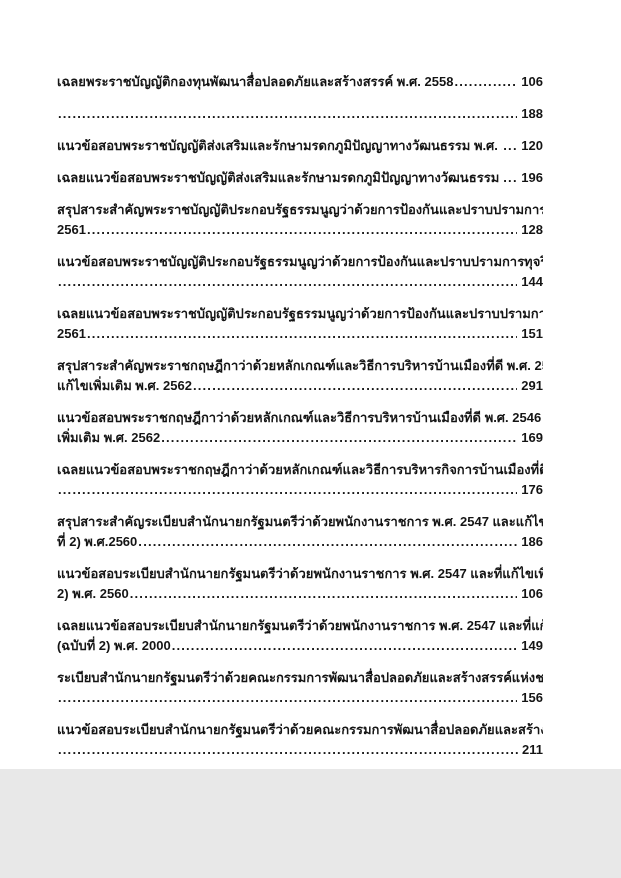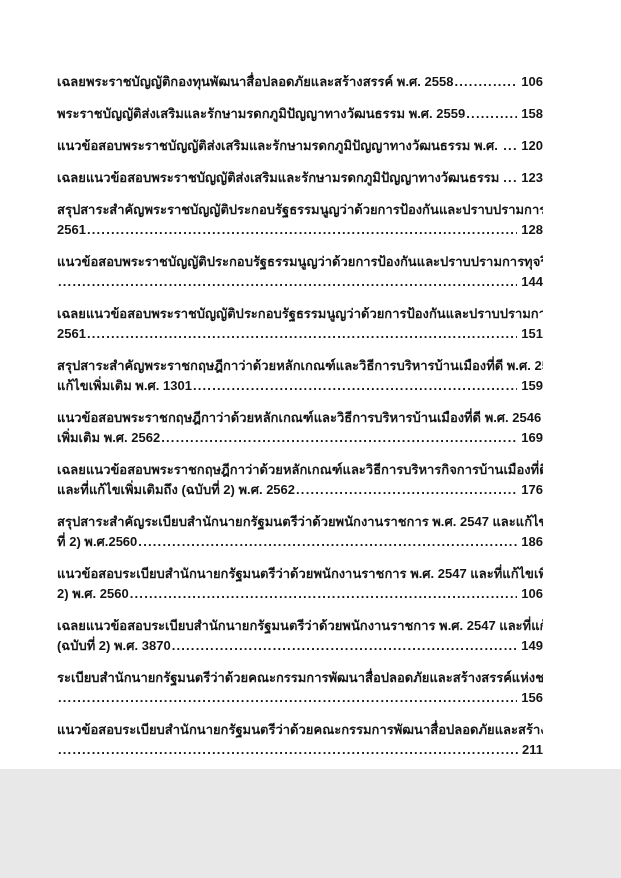--- a/index.html
+++ b/index.html
@@ -76,37 +76,36 @@
   <div class="toc" id="toc">
       <div class="entry">
         <div class="entry-last">
           <span class="entry-text">เฉลยพระราชบัญญัติกองทุนพัฒนาสื่อปลอดภัยและสร้างสรรค์ พ.ศ. 2558</span>
           <span class="dots">....................................................................................................................................................................................................................................................................</span>
           <span class="page-num">106</span>
         </div>
       </div>
       <div class="entry">
         <div class="entry-last">
-          <span class="entry-text">พระราชบัญญัติส่งเสริมและรักษามรดกภูมิปัญญาทางวัฒนธรรม พ.ศ. 2559</span>
-          <span class="dots">....................................................................................................................................................................................................................................................................</span>
-          <span class="page-num">158</span>
+          <span class="dots">....................................................................................................................................................................................................................................................................</span>
+          <span class="page-num">188</span>
         </div>
       </div>
       <div class="entry">
         <div class="entry-last">
           <span class="entry-text">แนวข้อสอบพระราชบัญญัติส่งเสริมและรักษามรดกภูมิปัญญาทางวัฒนธรรม พ.ศ. 2559</span>
           <span class="dots">....................................................................................................................................................................................................................................................................</span>
           <span class="page-num">120</span>
         </div>
       </div>
       <div class="entry">
         <div class="entry-last">
           <span class="entry-text">เฉลยแนวข้อสอบพระราชบัญญัติส่งเสริมและรักษามรดกภูมิปัญญาทางวัฒนธรรม พ.ศ. 2559</span>
           <span class="dots">....................................................................................................................................................................................................................................................................</span>
-          <span class="page-num">123</span>
+          <span class="page-num">196</span>
         </div>
       </div>
       <div class="entry">
         <div class="entry-line">สรุปสาระสำคัญพระราชบัญญัติประกอบรัฐธรรมนูญว่าด้วยการป้องกันและปราบปรามการทุจริต พ.ศ.</div>
         <div class="entry-last">
           <span class="entry-text">2561</span>
           <span class="dots">....................................................................................................................................................................................................................................................................</span>
           <span class="page-num">128</span>
         </div>
       </div>
@@ -122,37 +121,36 @@
         <div class="entry-line">เฉลยแนวข้อสอบพระราชบัญญัติประกอบรัฐธรรมนูญว่าด้วยการป้องกันและปราบปรามการทุจริต พ.ศ.</div>
         <div class="entry-last">
           <span class="entry-text">2561</span>
           <span class="dots">....................................................................................................................................................................................................................................................................</span>
           <span class="page-num">151</span>
         </div>
       </div>
       <div class="entry">
         <div class="entry-line">สรุปสาระสำคัญพระราชกฤษฎีกาว่าด้วยหลักเกณฑ์และวิธีการบริหารบ้านเมืองที่ดี พ.ศ. 2546 และที่</div>
         <div class="entry-last">
-          <span class="entry-text">แก้ไขเพิ่มเติม พ.ศ. 1301</span>
-          <span class="dots">....................................................................................................................................................................................................................................................................</span>
-          <span class="page-num">159</span>
+          <span class="entry-text">แก้ไขเพิ่มเติม พ.ศ. 2562</span>
+          <span class="dots">....................................................................................................................................................................................................................................................................</span>
+          <span class="page-num">291</span>
         </div>
       </div>
       <div class="entry">
         <div class="entry-line">แนวข้อสอบพระราชกฤษฎีกาว่าด้วยหลักเกณฑ์และวิธีการบริหารบ้านเมืองที่ดี พ.ศ. 2546 และที่แก้ไข</div>
         <div class="entry-last">
           <span class="entry-text">เพิ่มเติม พ.ศ. 2562</span>
           <span class="dots">....................................................................................................................................................................................................................................................................</span>
           <span class="page-num">169</span>
         </div>
       </div>
       <div class="entry">
         <div class="entry-line">เฉลยแนวข้อสอบพระราชกฤษฎีกาว่าด้วยหลักเกณฑ์และวิธีการบริหารกิจการบ้านเมืองที่ดี พ.ศ. 2546</div>
         <div class="entry-last">
-          <span class="entry-text">และที่แก้ไขเพิ่มเติมถึง (ฉบับที่ 2) พ.ศ. 2562</span>
           <span class="dots">....................................................................................................................................................................................................................................................................</span>
           <span class="page-num">176</span>
         </div>
       </div>
       <div class="entry">
         <div class="entry-line">สรุปสาระสำคัญระเบียบสำนักนายกรัฐมนตรีว่าด้วยพนักงานราชการ พ.ศ. 2547 และแก้ไขเพิ่มเติม (ฉบับ</div>
         <div class="entry-last">
           <span class="entry-text">ที่ 2) พ.ศ.2560</span>
           <span class="dots">....................................................................................................................................................................................................................................................................</span>
           <span class="page-num">186</span>
@@ -162,21 +160,21 @@
         <div class="entry-line">แนวข้อสอบระเบียบสำนักนายกรัฐมนตรีว่าด้วยพนักงานราชการ พ.ศ. 2547 และที่แก้ไขเพิ่มเติม (ฉบับที่</div>
         <div class="entry-last">
           <span class="entry-text">2) พ.ศ. 2560</span>
           <span class="dots">....................................................................................................................................................................................................................................................................</span>
           <span class="page-num">106</span>
         </div>
       </div>
       <div class="entry">
         <div class="entry-line">เฉลยแนวข้อสอบระเบียบสำนักนายกรัฐมนตรีว่าด้วยพนักงานราชการ พ.ศ. 2547 และที่แก้ไขเพิ่มเติม</div>
         <div class="entry-last">
-          <span class="entry-text">(ฉบับที่ 2) พ.ศ. 3870</span>
+          <span class="entry-text">(ฉบับที่ 2) พ.ศ. 2000</span>
           <span class="dots">....................................................................................................................................................................................................................................................................</span>
           <span class="page-num">149</span>
         </div>
       </div>
       <div class="entry">
         <div class="entry-line">ระเบียบสำนักนายกรัฐมนตรีว่าด้วยคณะกรรมการพัฒนาสื่อปลอดภัยและสร้างสรรค์แห่งชาติ พ.ศ. 2551</div>
         <div class="entry-last">
           <span class="dots">....................................................................................................................................................................................................................................................................</span>
           <span class="page-num">156</span>
         </div>

